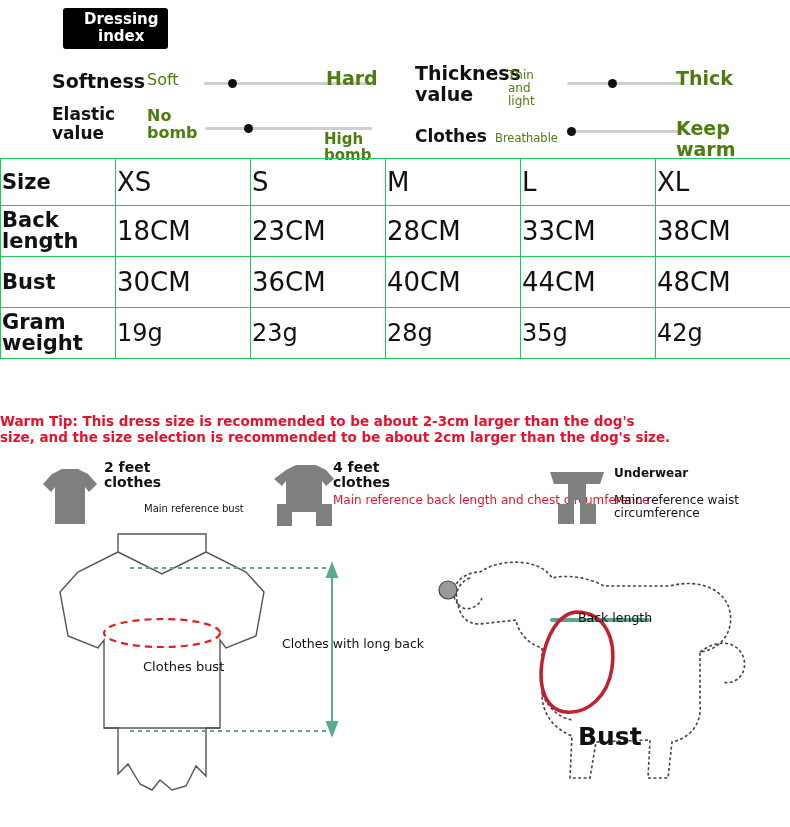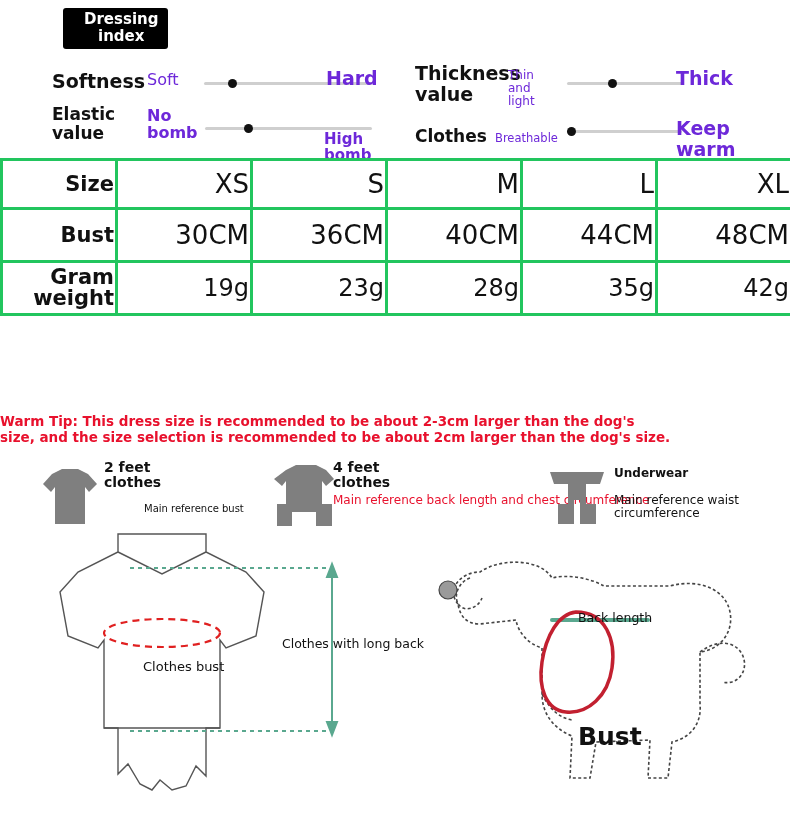--- a/index.html
+++ b/index.html
@@ -19,38 +19,38 @@
     border-radius:3px;
     text-align:center;
   }
 
   
   .sliders{position:absolute;left:0;top:58px;width:790px;height:90px;}
   .srow{position:absolute;}
   .slabel{
     font-weight:bold;font-size:19px;color:#111;white-space:pre-line;
   }
-  .send{font-size:16px;color:#6d28d9;white-space:pre-line;line-height:16px;}
+  .send{font-size:16px;color:#4d7c0f;white-space:pre-line;line-height:16px;}
   .track{
     position:absolute;height:3px;background:#cfcfcf;border-radius:2px;
   }
   .dot{
     position:absolute;width:9px;height:9px;border-radius:50%;background:#111;
   }
 
   
   table.size{
     position:absolute;left:0;top:158px;
     width:790px;
     border-collapse:collapse;
     table-layout:fixed;
   }
   table.size td{
-    border:3px solid #22c55e;
-    text-align:right;
+    border:1px solid #22c55e;
+    text-align:left;
     height:48px;
     font-size:26px;
     color:#111;
     font-weight:normal;
   }
   table.size td.rowhead{
     font-weight:bold;font-size:21px;white-space:pre-line;line-height:21px;
   }
   table.size td.colhead{font-size:26px;}
   table.size tr:first-child td{height:44px;}
@@ -136,20 +136,29 @@
   <tbody>
     <tr>
       <td class="rowhead">Size</td>
       <td class="colhead">XS</td>
       <td class="colhead">S</td>
       <td class="colhead">M</td>
       <td class="colhead">L</td>
       <td class="colhead">XL</td>
     </tr>
     <tr>
+      <td class="rowhead">Back
+length</td>
+      <td>18CM</td>
+      <td>23CM</td>
+      <td>28CM</td>
+      <td>33CM</td>
+      <td>38CM</td>
+    </tr>
+    <tr>
       <td class="rowhead">Bust</td>
       <td>30CM</td>
       <td>36CM</td>
       <td>40CM</td>
       <td>44CM</td>
       <td>48CM</td>
     </tr>
     <tr>
       <td class="rowhead">Gram
 weight</td>

